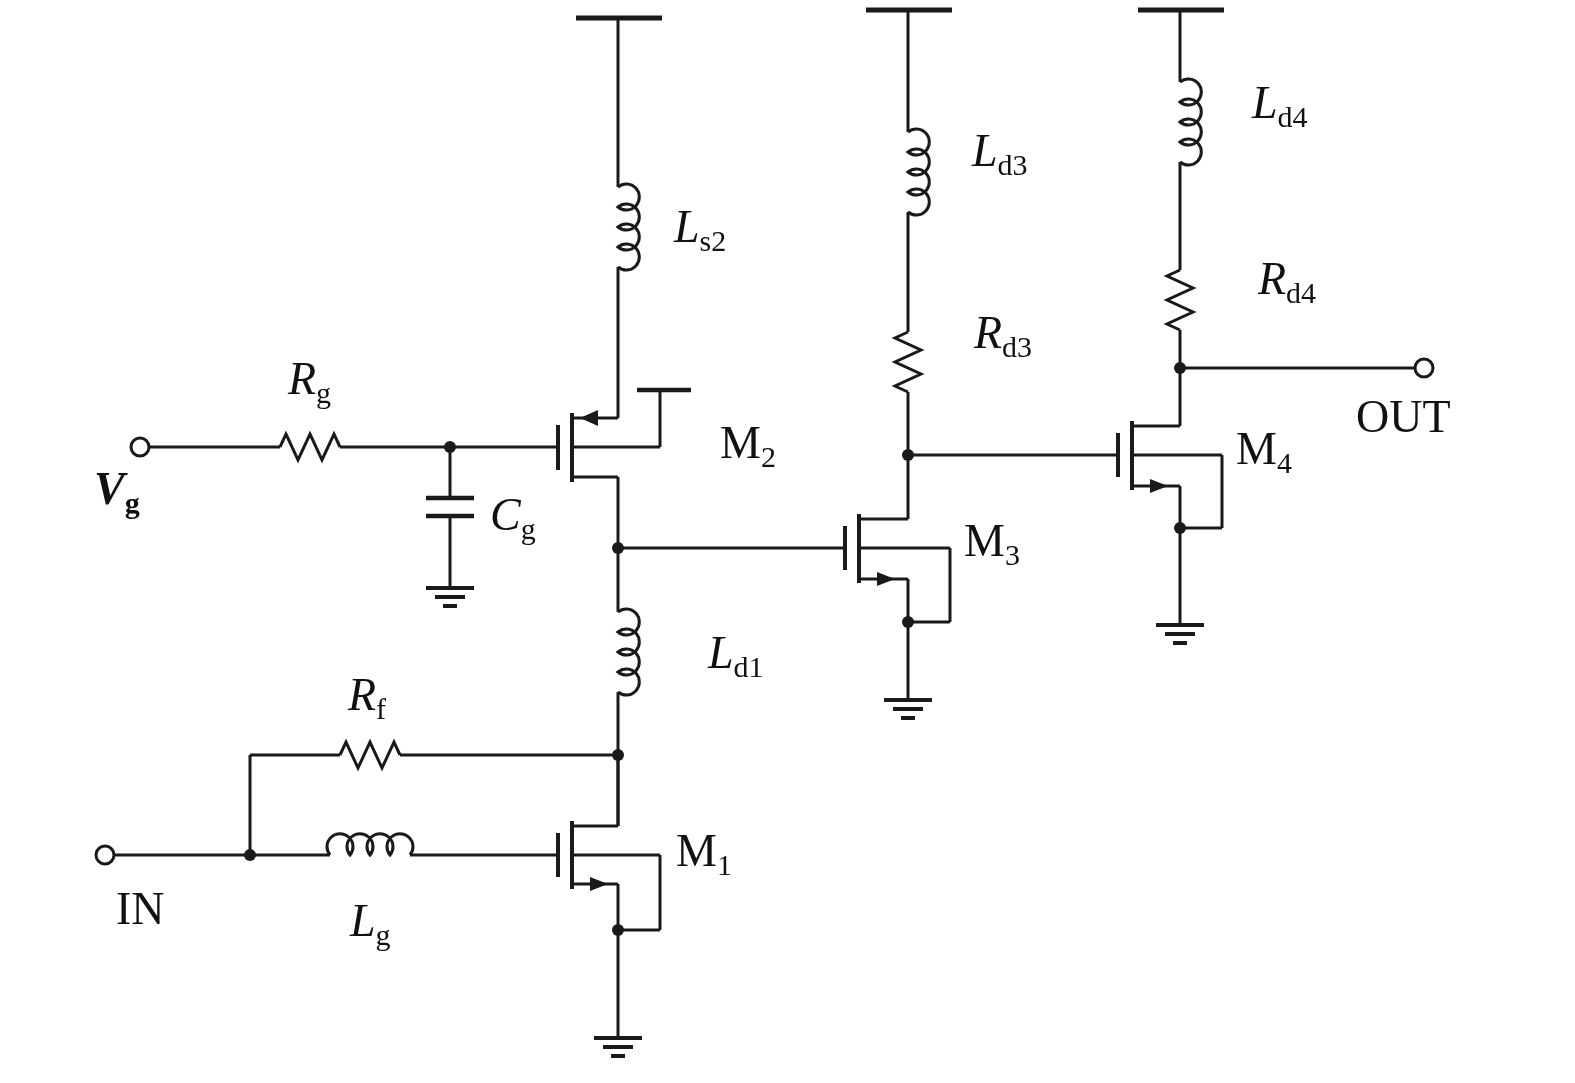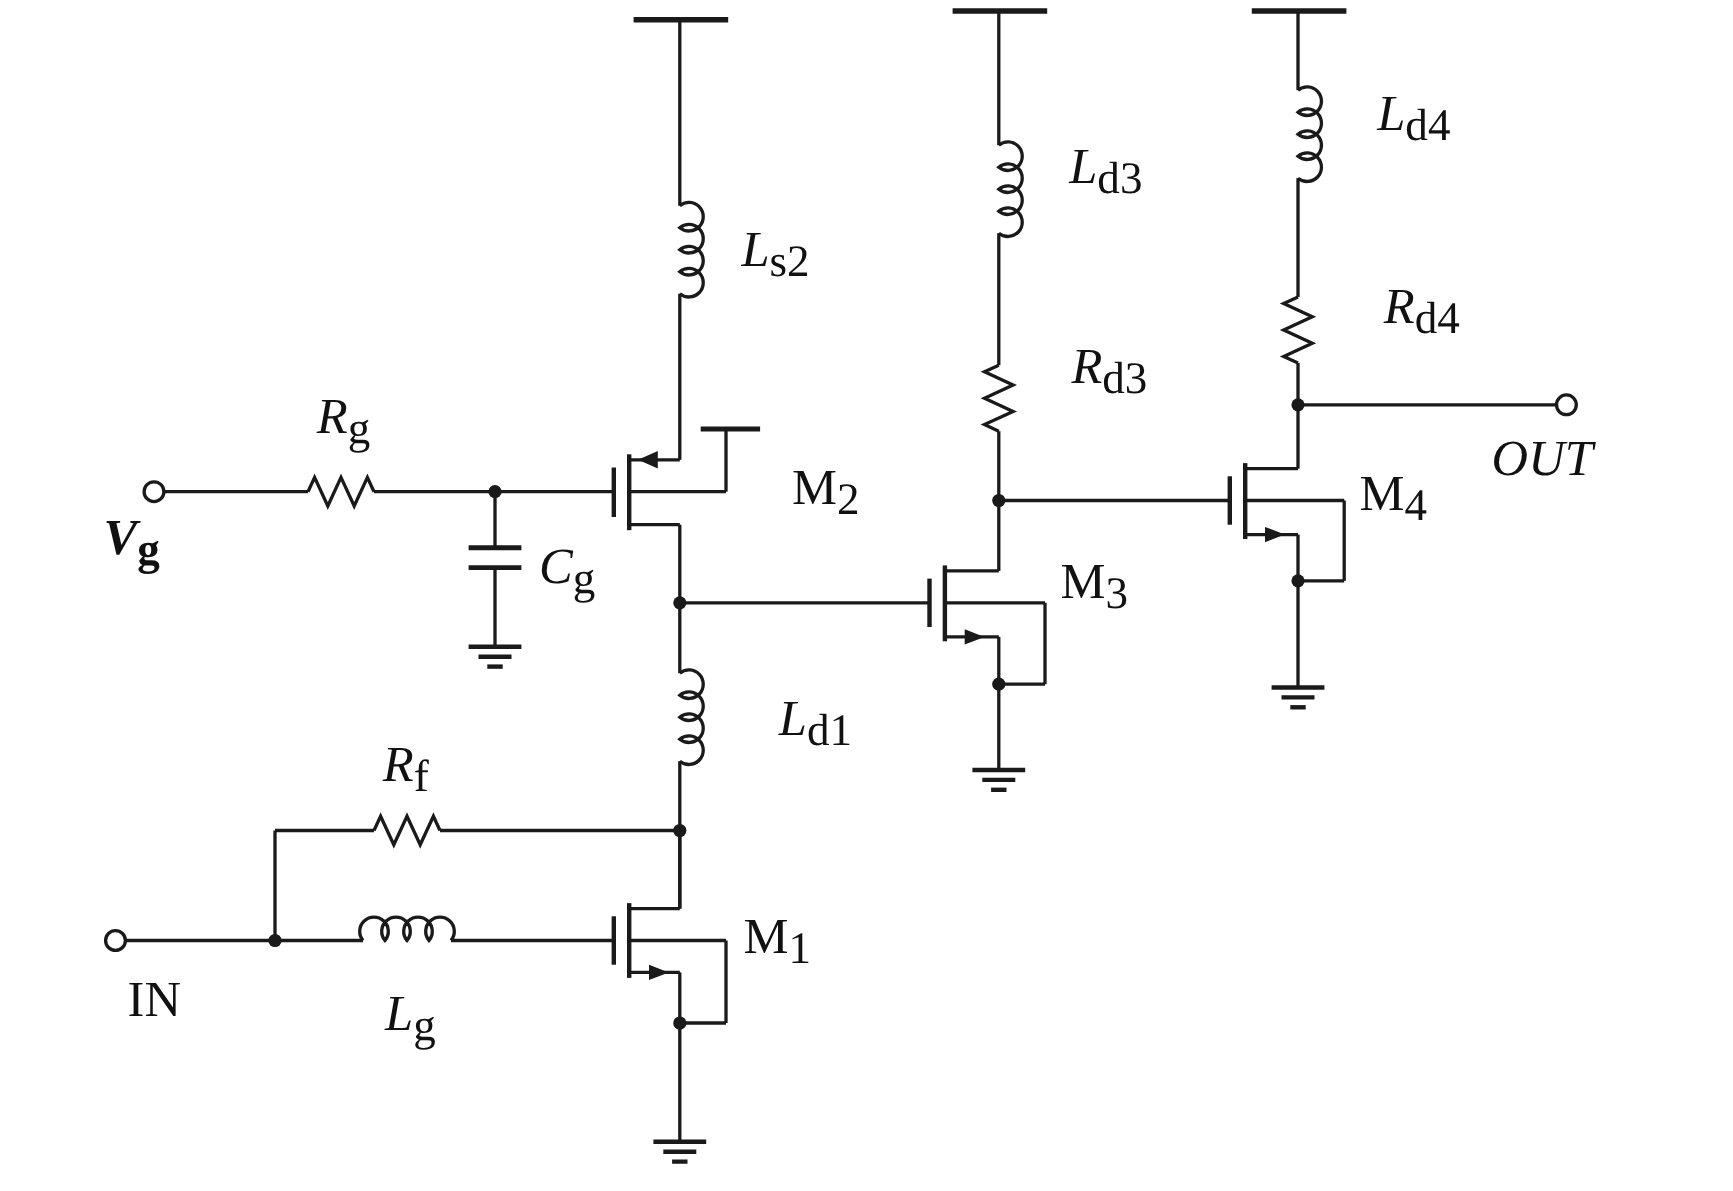--- a/index.html
+++ b/index.html
@@ -3,21 +3,21 @@
 <meta charset="utf-8">
 <title>Circuit Diagram</title>
 <style>
   html,body{margin:0;padding:0;background:#ffffff;}
   #stage{position:relative;width:1575px;height:1083px;background:#ffffff;overflow:hidden;
          font-family:"Liberation Serif", serif;}
   svg{position:absolute;left:0;top:0;}
   .lbl{position:absolute;font-size:46px;color:#111;line-height:1;white-space:nowrap;}
   .lbl .main{font-family:"Liberation Serif", serif;}
   .lbl .main.it{font-style:italic;}
-  .lbl .sub{font-size:41px;vertical-align:-9px;font-style:normal;}
+  .lbl .sub{font-size:30px;vertical-align:-9px;font-style:normal;}
 </style>
 </head>
 <body>
 
 <div id="stage">
 
 <svg width="1575" height="1083" viewBox="0 0 1575 1083" stroke="#1a1a1a" stroke-width="3" fill="none" stroke-linejoin="miter" stroke-linecap="butt">
 
   <g>
     <line x1="576" y1="18" x2="662" y2="18" stroke-width="5"></line>
@@ -173,31 +173,31 @@
     <circle cx="618" cy="930" r="6"></circle>
     <circle cx="908" cy="455" r="6"></circle>
     <circle cx="908" cy="622" r="6"></circle>
     <circle cx="1180" cy="368" r="6"></circle>
     <circle cx="1180" cy="528" r="6"></circle>
   </g>
 </svg>
 
 <div class="lbl" style="left:94px;top:466px;font-weight:bold;"><span class="main it">V</span><span class="sub">g</span></div>
 <div class="lbl" style="left:116px;top:886px;"><span class="main">IN</span></div>
-<div class="lbl" style="left:1356px;top:394px;font-style:italic;"><span class="main">OUT</span></div>
+<div class="lbl" style="left:1356px;top:394px;"><span class="main">OUT</span></div>
 
 <div class="lbl" style="left:288px;top:356px;"><span class="main it">R</span><span class="sub">g</span></div>
 <div class="lbl" style="left:490px;top:492px;"><span class="main it">C</span><span class="sub">g</span></div>
 <div class="lbl" style="left:348px;top:672px;"><span class="main it">R</span><span class="sub">f</span></div>
 <div class="lbl" style="left:350px;top:898px;text-align:right;"><span class="main it">L</span><span class="sub">g</span></div>
 <div class="lbl" style="left:674px;top:204px;"><span class="main it">L</span><span class="sub">s2</span></div>
 <div class="lbl" style="left:708px;top:630px;"><span class="main it">L</span><span class="sub">d1</span></div>
 <div class="lbl" style="left:972px;top:128px;text-align:center;"><span class="main it">L</span><span class="sub">d3</span></div>
 <div class="lbl" style="left:974px;top:310px;"><span class="main it">R</span><span class="sub">d3</span></div>
 <div class="lbl" style="left:1252px;top:80px;"><span class="main it">L</span><span class="sub">d4</span></div>
 <div class="lbl" style="left:1258px;top:256px;"><span class="main it">R</span><span class="sub">d4</span></div>
 
 <div class="lbl" style="left:676px;top:828px;"><span class="main">M</span><span class="sub">1</span></div>
 <div class="lbl" style="left:700px;top:420px;margin-left:20px;"><span class="main">M</span><span class="sub">2</span></div>
-<div class="lbl" style="left:964px;top:506px;"><span class="main">M</span><span class="sub">3</span></div>
+<div class="lbl" style="left:964px;top:518px;"><span class="main">M</span><span class="sub">3</span></div>
 <div class="lbl" style="left:1236px;top:426px;"><span class="main">M</span><span class="sub">4</span></div>
 
 </div>
 
 </body></html>

